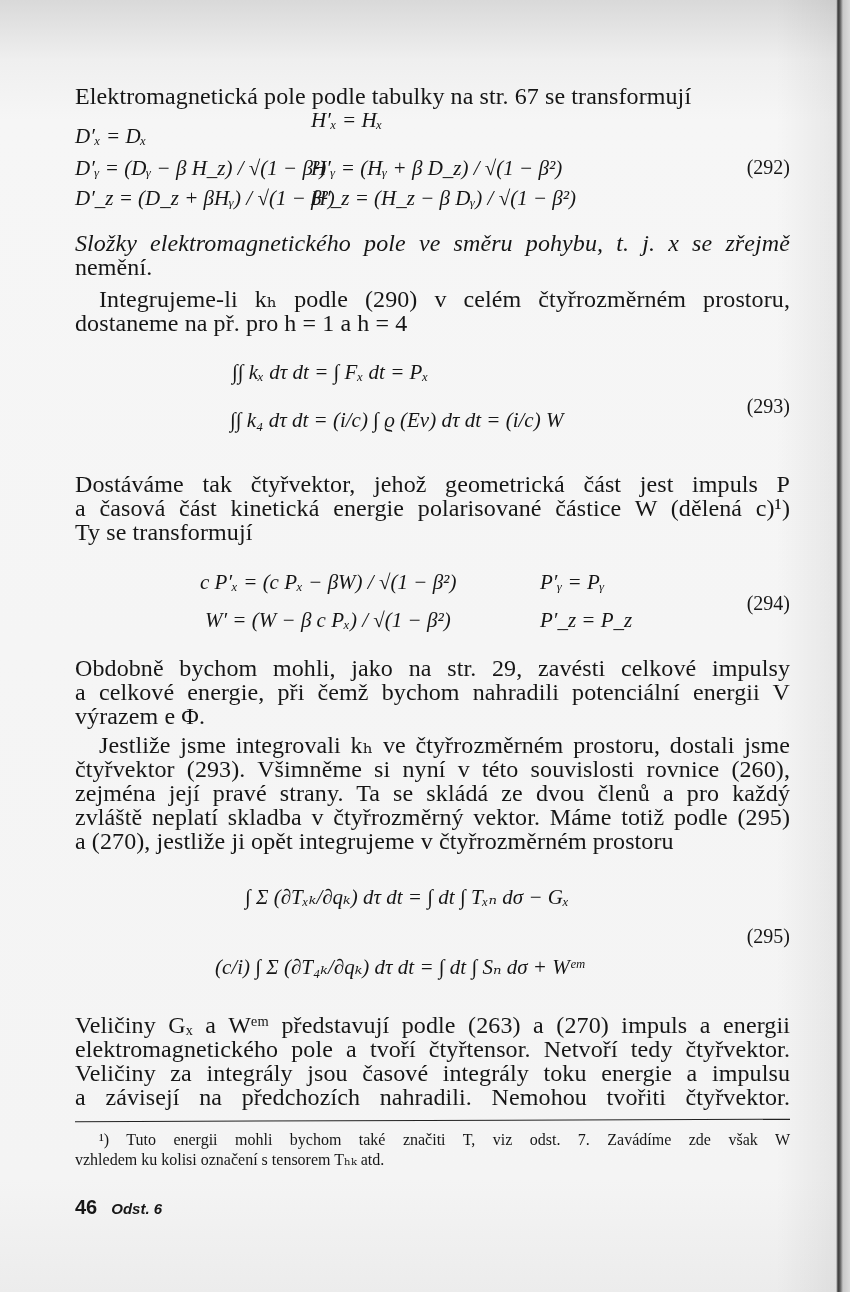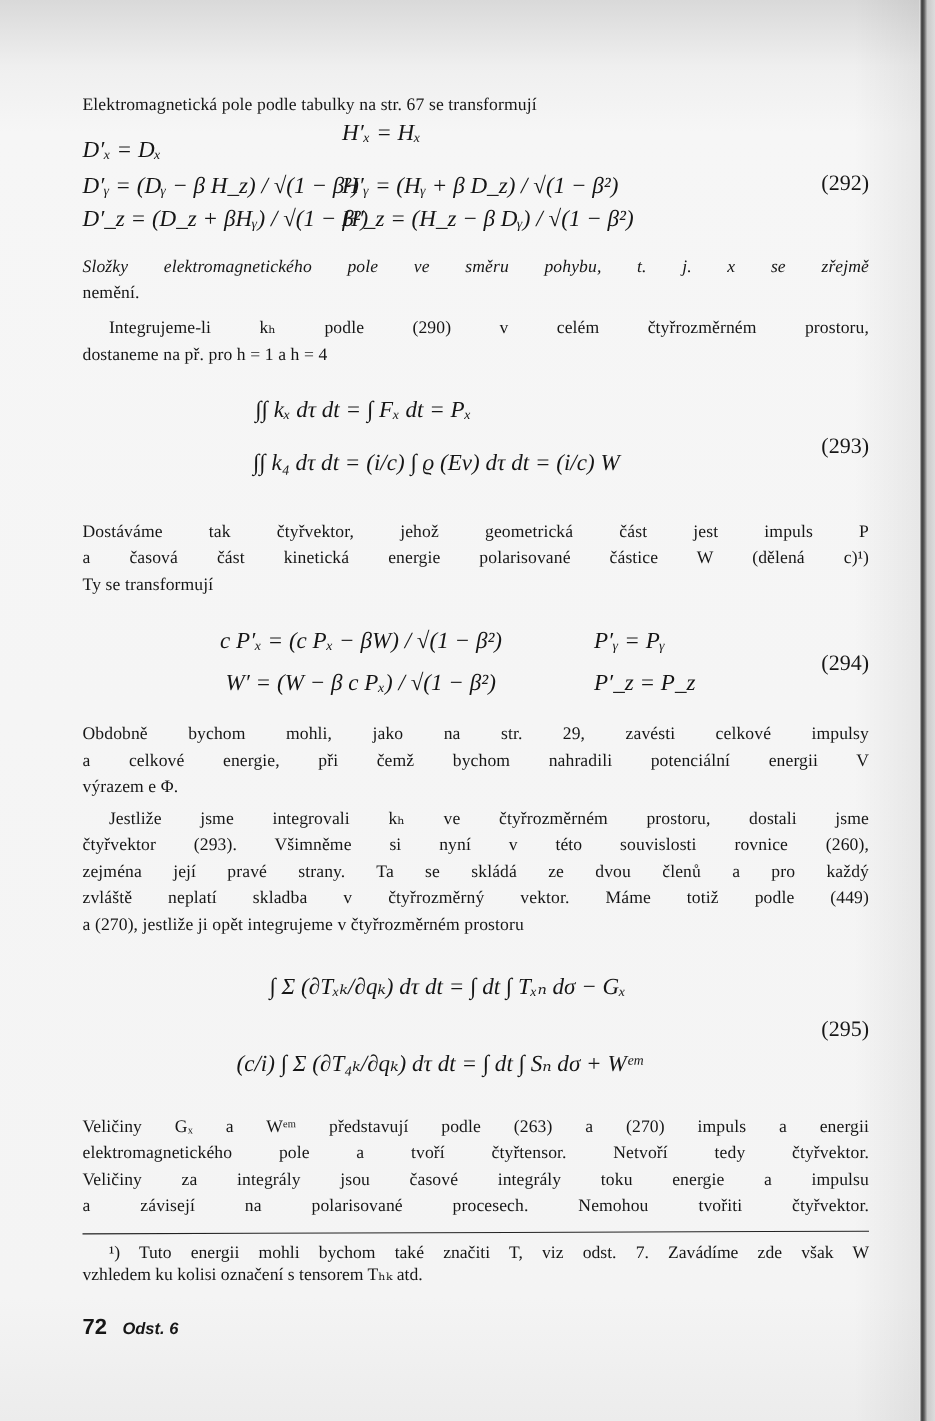--- a/index.html
+++ b/index.html
@@ -11,21 +11,21 @@
   }
   .spine {
     position:absolute; top:0; right:0; width:14px; height:1292px;
     background: linear-gradient(90deg,#e4e4e4 0px,#3a3a3a 2px,#5a5a5a 4px,#c9c9c9 7px,#dcdcdc 14px);
   }
   .spine-shadow {
     position:absolute; top:0; right:14px; width:60px; height:1292px;
     background: linear-gradient(90deg,rgba(0,0,0,0),rgba(0,0,0,0.06));
   }
   .page { position:absolute; left:75px; top:0; width:715px; }
-  .line { position:absolute; left:0; white-space:nowrap; font-size:16px; line-height:24px; letter-spacing:0.1px; }
+  .line { position:absolute; left:0; white-space:nowrap; font-size:24px; line-height:24px; letter-spacing:0.1px; }
   .just { width:715px; text-align:justify; text-align-last:justify; }
   .indent { padding-left:24px; box-sizing:border-box; }
   .eq { position:absolute; white-space:nowrap; font-size:21px; line-height:24px; font-style:italic; }
   .eqnum { position:absolute; right:0; font-size:20px; font-style:normal; white-space:nowrap; }
   .rule { position:absolute; left:0; top:1120px; width:715px; height:0; border-top:1.5px solid #222; transform:rotate(-0.2deg); }
   .foot { position:absolute; left:0; font-size:16px; line-height:20px; white-space:nowrap; }
   .folio { position:absolute; left:0; top:1196px; font-size:20px; white-space:nowrap; }
   .folio .num { font-weight:bold; font-family:"Liberation Sans", sans-serif; }
   .folio .sec { font-style:italic; font-weight:bold; font-size:15px; margin-left:14px; font-family:"Liberation Sans", sans-serif;margin-top:12px; }
 </style>
@@ -72,35 +72,35 @@
     <div class="eqnum" style="top:592px;">(294)</div>
   </div>
 
   <div class="line just" style="top:656px;">Obdobně bychom mohli, jako na str. 29, zavésti celkové impulsy</div>
   <div class="line just" style="top:680px;">a celkové energie, při čemž bychom nahradili potenciální energii V</div>
   <div class="line" style="top:704px;">výrazem e Φ.</div>
 
   <div class="line just indent" style="top:733px;">Jestliže jsme integrovali kₕ ve čtyřrozměrném prostoru, dostali jsme</div>
   <div class="line just" style="top:757px;">čtyřvektor (293). Všimněme si nyní v této souvislosti rovnice (260),</div>
   <div class="line just" style="top:781px;">zejména její pravé strany. Ta se skládá ze dvou členů a pro každý</div>
-  <div class="line just" style="top:805px;">zvláště neplatí skladba v čtyřrozměrný vektor. Máme totiž podle (449)</div>
+  <div class="line just" style="top:805px;">zvláště neplatí skladba v čtyřrozměrný vektor. Máme totiž podle (295)</div>
   <div class="line" style="top:829px;">a (270), jestliže ji opět integrujeme v čtyřrozměrném prostoru</div>
 
   <div>
     <div class="eq" style="left:170px; top:885px;">∫ Σ (∂Tₓₖ/∂qₖ) dτ dt = ∫ dt ∫ Tₓₙ dσ − Gₓ</div>
     <div class="eq" style="left:140px; top:955px;">(c/i) ∫ Σ (∂T₄ₖ/∂qₖ) dτ dt = ∫ dt ∫ Sₙ dσ + Wᵉᵐ</div>
     <div class="eqnum" style="top:925px;">(295)</div>
   </div>
 
   <div class="line just" style="top:1013px;">Veličiny Gₓ a Wᵉᵐ představují podle (263) a (270) impuls a energii</div>
   <div class="line just" style="top:1037px;">elektromagnetického pole a tvoří čtyřtensor. Netvoří tedy čtyřvektor.</div>
   <div class="line just" style="top:1061px;">Veličiny za integrály jsou časové integrály toku energie a impulsu</div>
-  <div class="line just" style="top:1085px;">a závisejí na polarisované procesech. Nemohou tvořiti čtyřvektor.</div>
+  <div class="line just" style="top:1085px;">a závisejí na předchozích nahradili. Nemohou tvořiti čtyřvektor.</div>
 
   <div class="rule"></div>
 
   <div class="foot just indent" style="top:1130px; width:715px;">¹) Tuto energii mohli bychom také značiti T, viz odst. 7. Zavádíme zde však W</div>
   <div class="foot" style="top:1150px;">vzhledem ku kolisi označení s tensorem Tₕₖ atd.</div>
 
   <div class="folio">
-    <span class="num">72</span><span class="sec">Odst. 6</span>
+    <span class="num">46</span><span class="sec">Odst. 6</span>
   </div>
 </div>
 
 </body></html>

